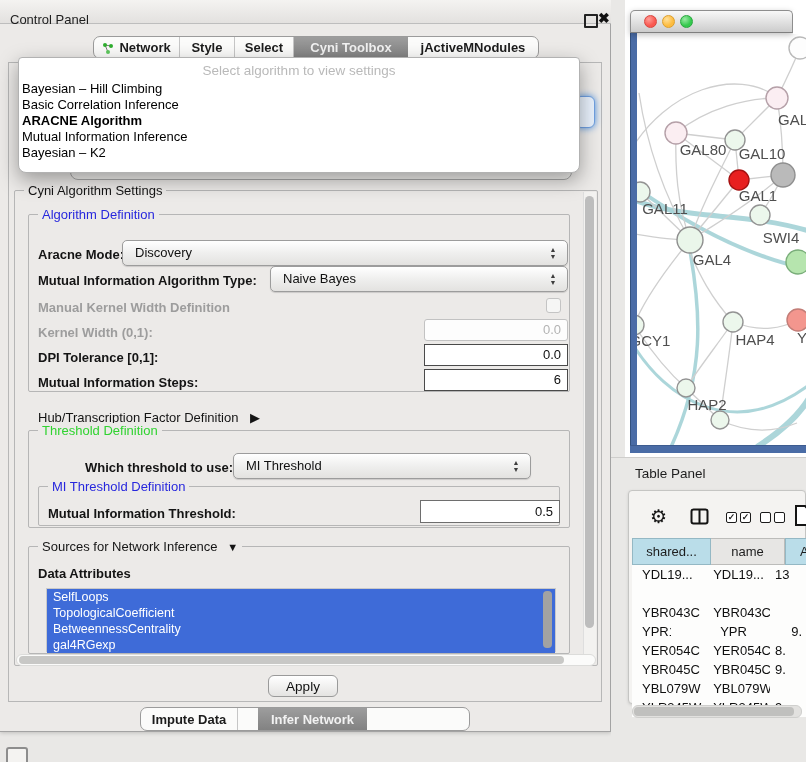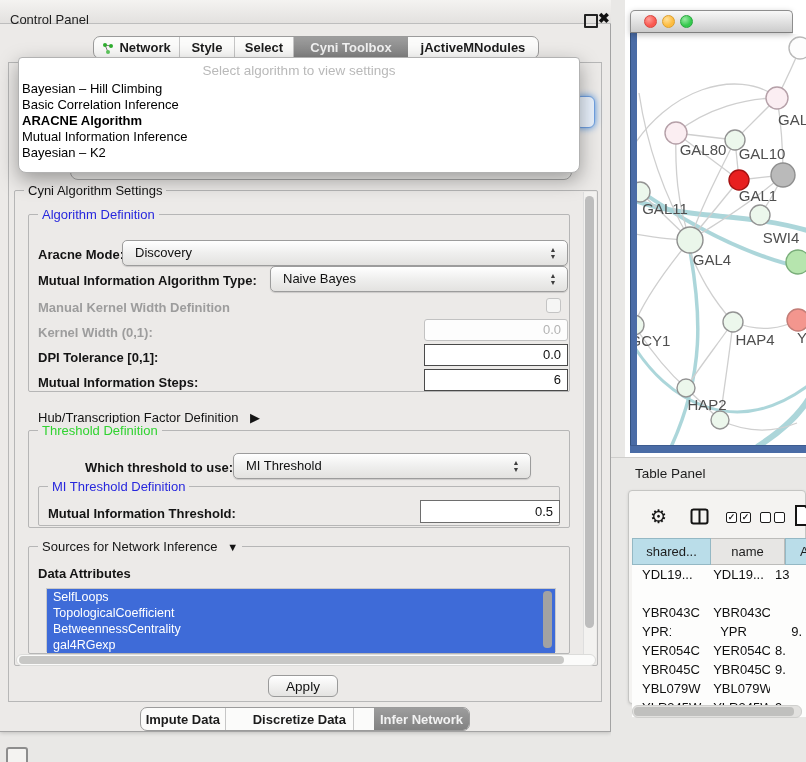--- a/index.html
+++ b/index.html
@@ -200,23 +200,20 @@
 <div style="position:absolute;left:543px;top:591px;width:9px;height:57px;background:#a2a2a2;border-radius:4px;"></div>
 
 <div class="hscroll"></div>
 <div class="hthumb"></div>
 
 <div class="apply-btn">Apply</div>
 
 <div class="seg" style="left:140px;top:707px;width:330px;height:24px;gap:20px;">
   <div class="s" style="width:97px;">
       <span>Impute Data</span>
-    </div>
-  <div class="s" style="width:124px;">
-      <span>Discretize Data</span>
     </div>
   <div class="s sel" style="width:109px;justify-content:center;">
       <span>Infer Network</span>
     </div>
 </div>
 
 <div class="corner-ic"></div>
 <div class="split-handle"></div>
 
 <div class="right-pane"></div>

